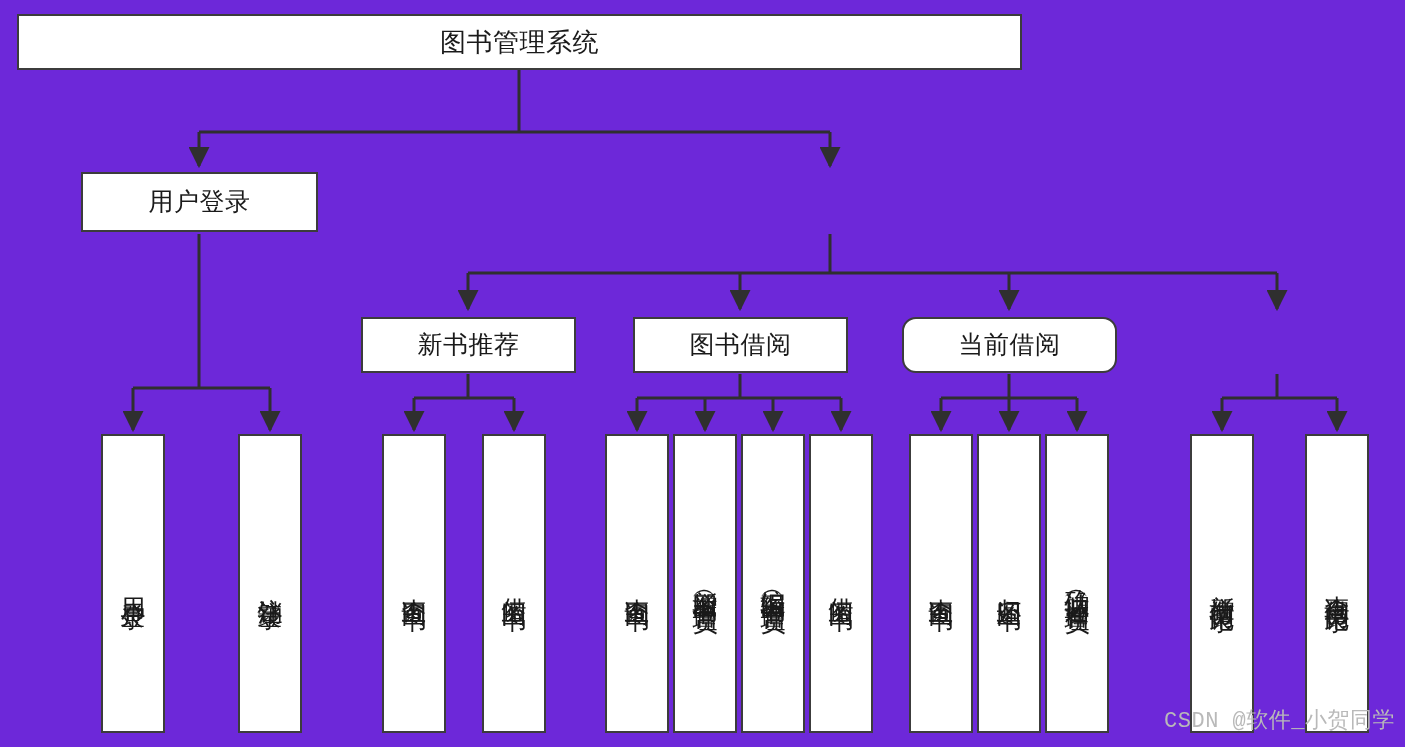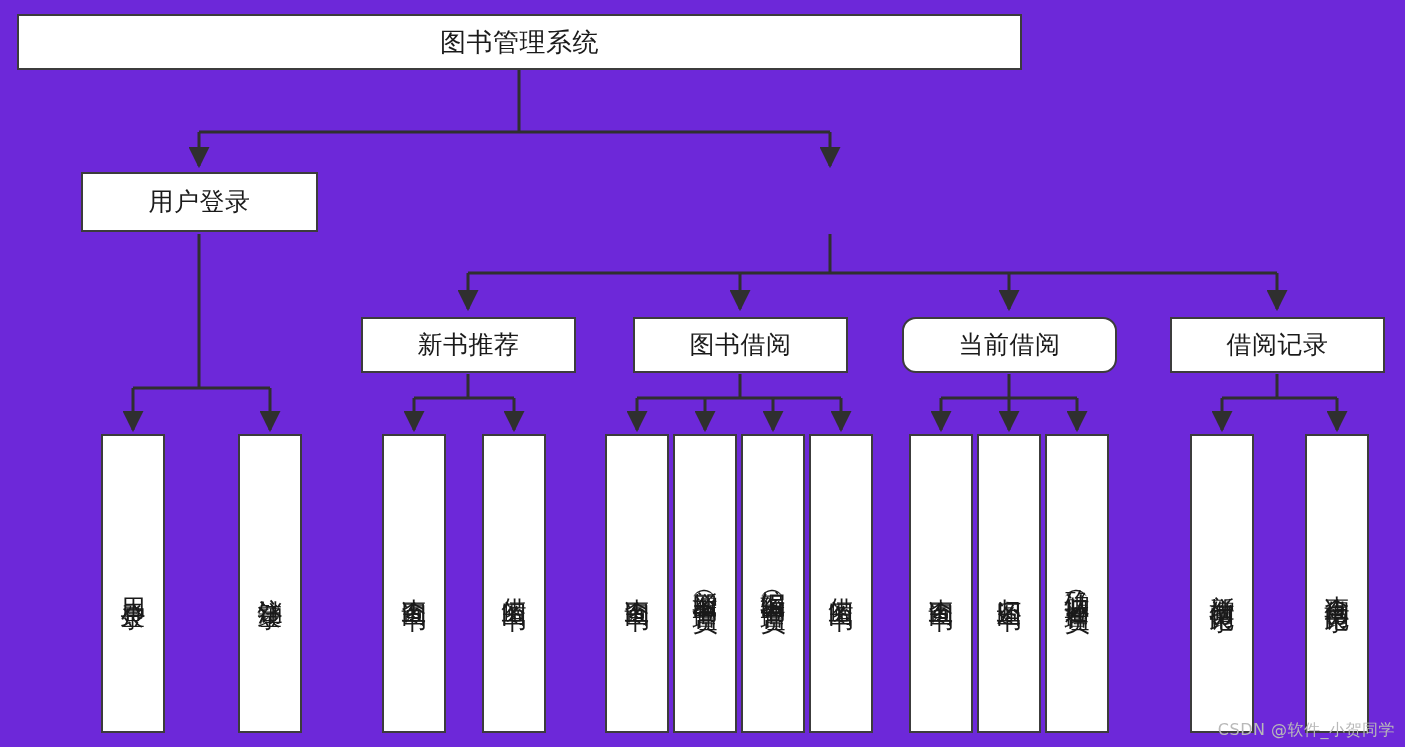--- a/index.html
+++ b/index.html
@@ -56,26 +56,27 @@
   .node.vertical .node-label {
     writing-mode: vertical-rl;
     text-orientation: upright;
     font-size: 25px;
     letter-spacing: 3px;
     line-height: 1;
   }
   #watermark {
     position: absolute;
     right: 10px;
-    bottom: 6px;
-    font-size: 16px;
+    bottom: 12px;
+    font-size: 22px;
     color: #b9b9b9;
     letter-spacing: 0.5px;
     z-index: 5;
     white-space: nowrap;
+    font-family: Liberation Mono, monospace;
   }
 </style>
 </head>
 <body>
 
 <div id="diagram-root">
 
   <svg id="edge-layer" viewBox="0 0 1405 747" xmlns="http://www.w3.org/2000/svg">
     <defs>
       <marker id="arrow" viewBox="0 0 10 10" refX="9" refY="5" markerWidth="7" markerHeight="7" orient="auto-start-reverse">
@@ -136,23 +137,20 @@
 
   <div class="node horizontal" style="left:361px; top:317px; width:215px; height:56px;">
     <span class="node-label">新书推荐</span>
   </div>
   <div class="node horizontal" style="left:633px; top:317px; width:215px; height:56px;">
     <span class="node-label">图书借阅</span>
   </div>
   <div class="node horizontal" style="left:902px; top:317px; width:215px; height:56px;border-radius:14px;">
     <span class="node-label">当前借阅</span>
   </div>
-  <div class="node horizontal" style="left:1170px; top:317px; width:215px; height:56px;">
-    <span class="node-label">借阅记录</span>
-  </div>
 
   <div class="node vertical" style="left:101px; top:434px; width:64px; height:299px;">
     <span class="node-label">用户登录</span>
   </div>
   <div class="node vertical" style="left:238px; top:434px; width:64px; height:299px;">
     <span class="node-label">注销登录</span>
   </div>
 
   <div class="node vertical" style="left:382px; top:434px; width:64px; height:299px;">
     <span class="node-label">查询图书</span>

